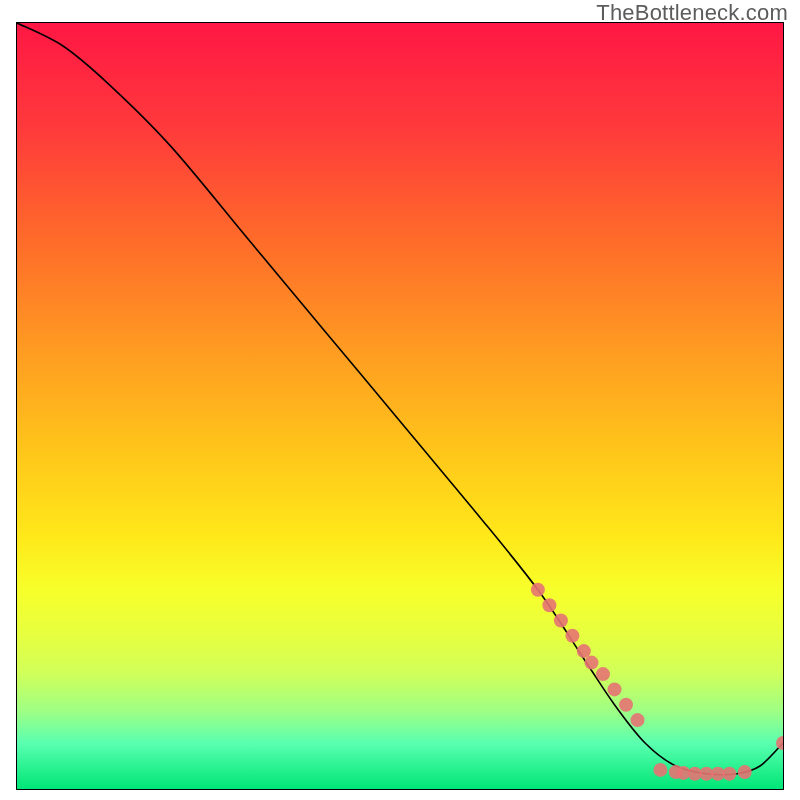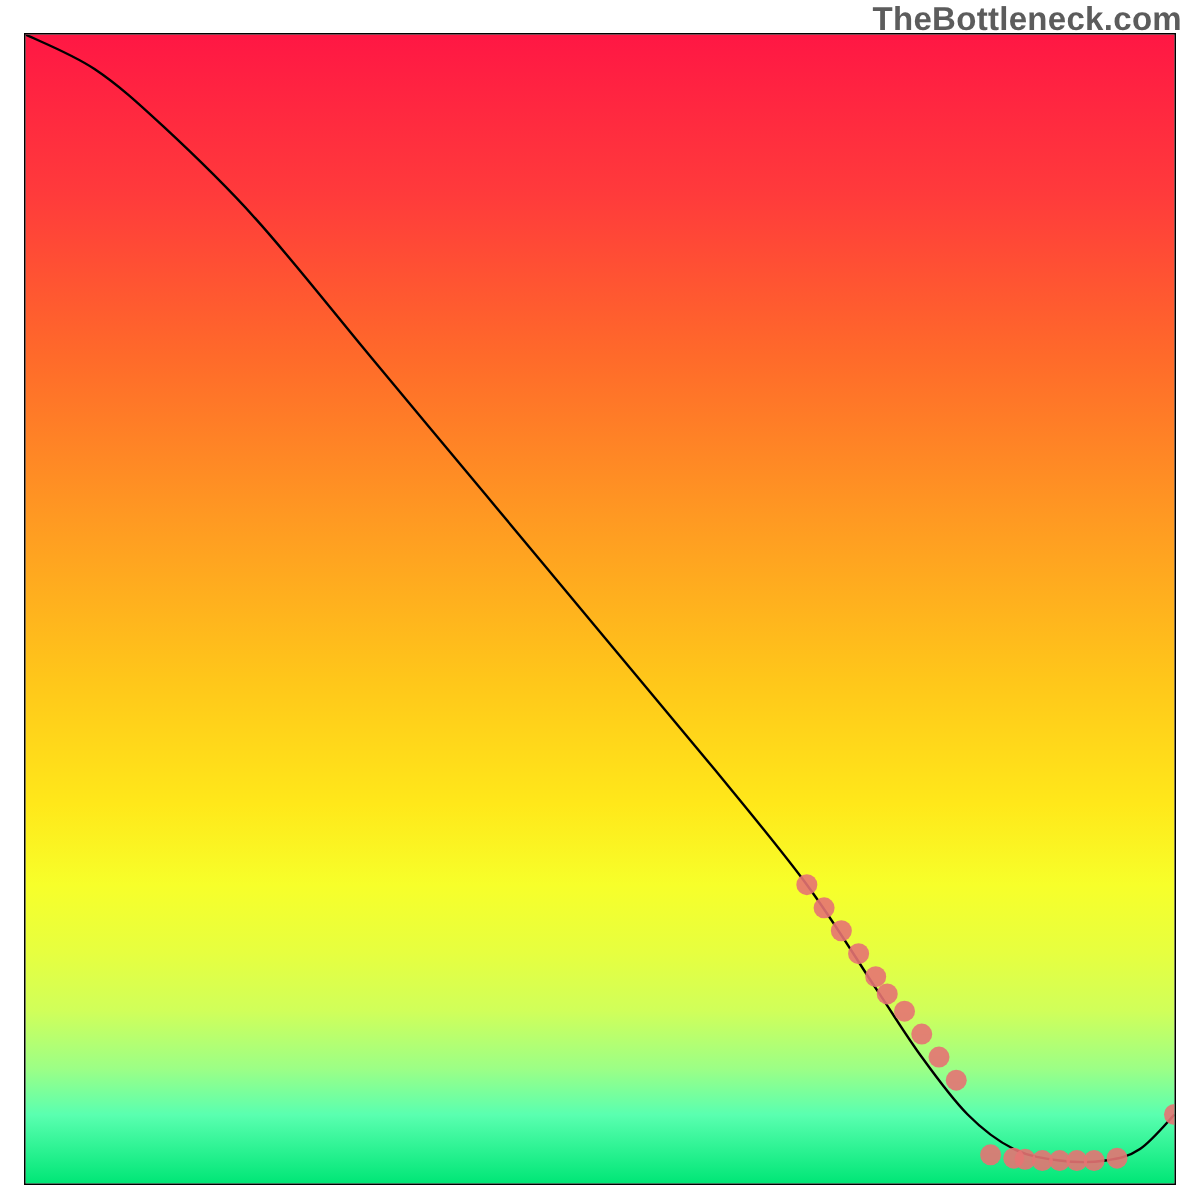--- a/index.html
+++ b/index.html
@@ -40,21 +40,21 @@
       #00e676 100%
     );
     overflow: hidden;
   }
   .watermark {
     position: absolute;
     top: 0;
     right: 12px;
     font-size: 22px;
     color: #5c5c5c;
-    font-weight: 700;
+    font-weight: 400;
     letter-spacing: 0.2px;
   }
   svg.curve {
     position: absolute;
     inset: 0;
     width: 100%;
     height: 100%;
     pointer-events: none;
   }
 </style>

